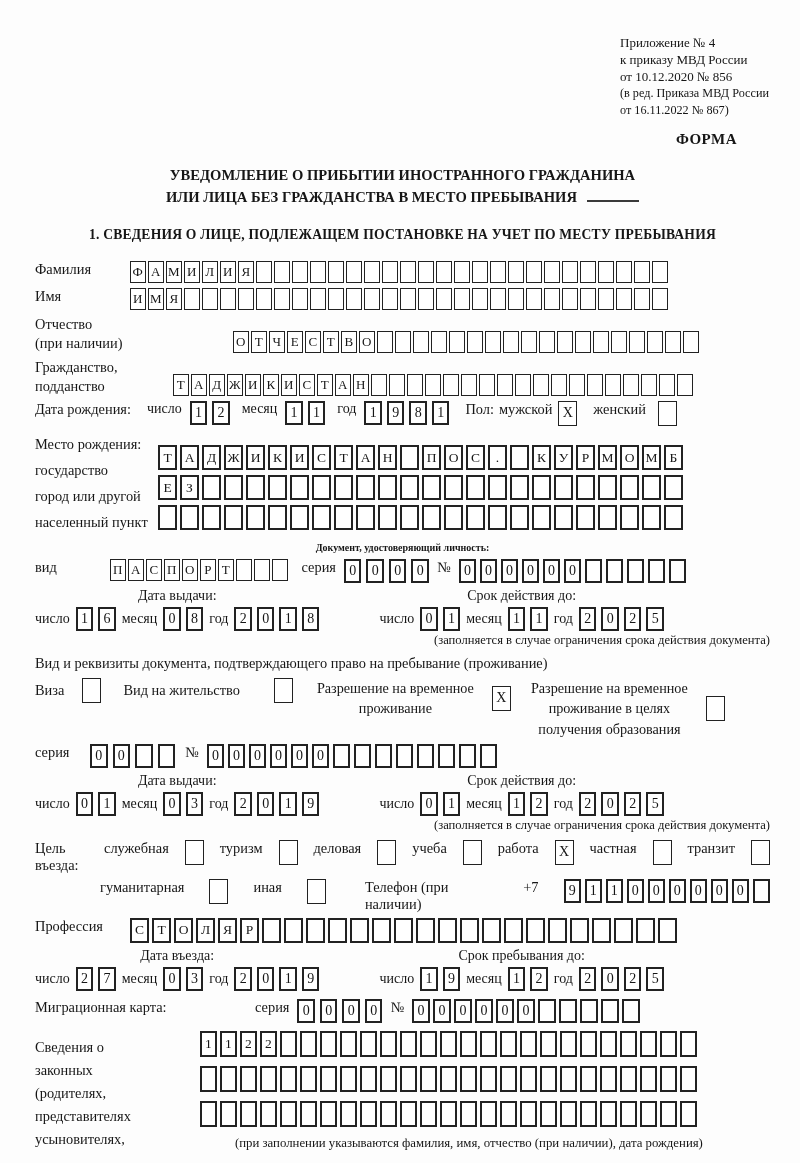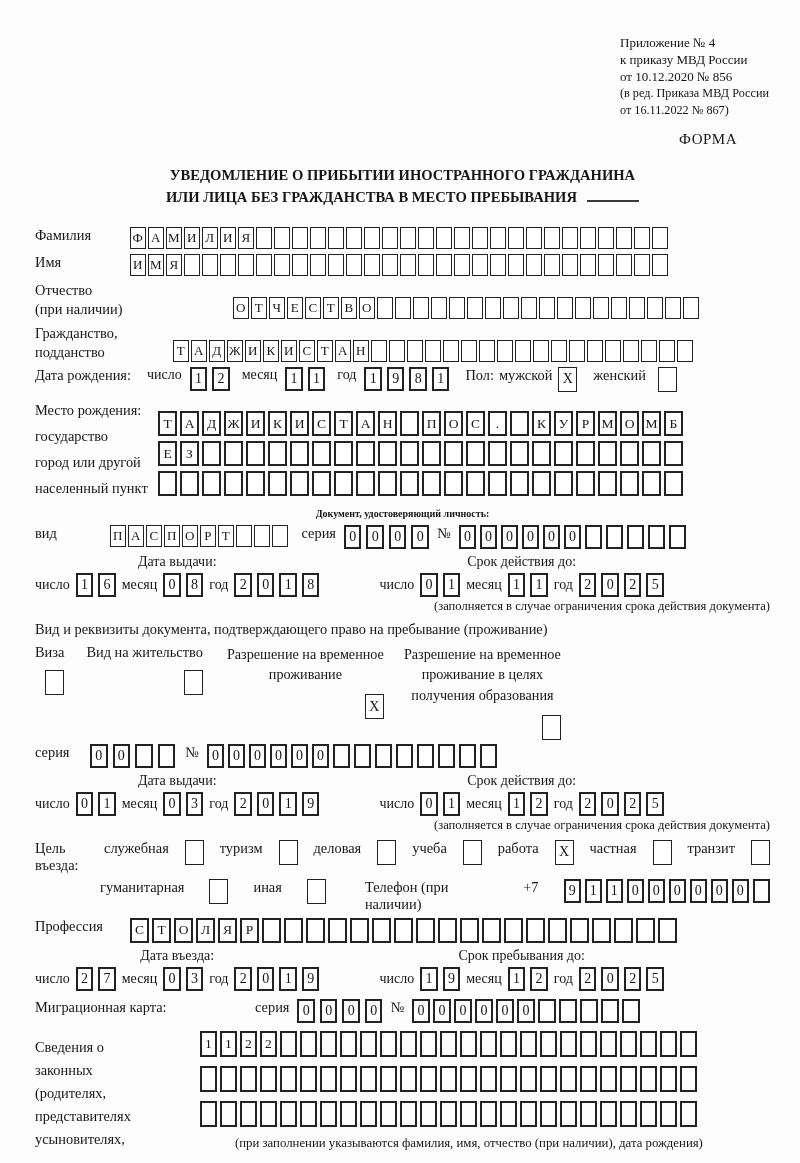--- a/index.html
+++ b/index.html
@@ -3,21 +3,21 @@
 <meta charset="utf-8">
 <style>
   * { margin:0; padding:0; box-sizing:border-box; }
   html,body { width:800px; background:#fdfdfd; }
   body { height:1163px; overflow:hidden; font-family:"Liberation Serif","DejaVu Serif",serif; color:#161616; }
   .page { padding:34px 30px 0 35px; }
 
   
   .hdr { margin-left:585px; font-size:13px; line-height:1.32; white-space:nowrap; }
   .hdr .ed { font-size:12.2px; margin-top:0; }
-  .forma { text-align:right; padding-right:33px; font-weight:normal; font-size:15px; margin-top:13px; letter-spacing:.5px; }
+  .forma { text-align:right; padding-right:33px; font-weight:bold; font-size:15px; margin-top:13px; letter-spacing:.5px; }
 
   .title { text-align:center; font-weight:bold; font-size:14.6px; margin-top:16px; line-height:1.55; }
   .t-underline { display:inline-block; width:52px; border-bottom:2.2px solid #3a3a3a; margin-left:10px; vertical-align:baseline; }
   .sec1 { text-align:center; font-weight:bold; font-size:13.6px; margin-top:18px; letter-spacing:.2px; }
 
   .lbl { font-size:14.4px; }
   .sm  { font-size:14px; }
   .frow { display:flex; align-items:flex-start; margin-bottom:5px; }
   .frow.top { align-items:flex-end; }
   .lbl2 { font-size:14.4px; line-height:19px; flex:none; }
@@ -38,21 +38,21 @@
   .boxes.lg  { gap:3.5px; } .boxes.lg .box  { width:16.5px; height:26px; border-width:2px; font-size:13.5px; }
   .boxes.cb .box { width:19px; height:25px; border-width:1.9px; font-size:14px; }
 
   .dochead { text-align:center; font-weight:bold; font-size:10px; margin:7px 0 6px; }
   .dates { display:flex; margin-bottom:1px; }
   .dhead { text-align:center; font-size:14px; margin-bottom:3px; }
   .dline { display:flex; align-items:center; gap:6px; }
   .note { text-align:right; font-size:12.6px; margin:2px 0 7px; }
 
   .perm-row { display:flex; align-items:flex-start; margin:2px 0 10px; }
-  .perm { display:flex; align-items:flex-end; gap:9px;flex-direction:column; }
+  .perm { display:flex; align-items:center; gap:18px; }
   .perm .ptext { font-size:14.2px; text-align:center; line-height:1.45; }
 
   .bp-rows > .boxes { display:flex; margin-bottom:5px; }
   .reps-rows > .boxes { display:flex; margin-bottom:9px; }
 
   .gap8  { margin-left:8px; }
   .gap12 { margin-left:12px; }
   .cnote { font-size:12.8px; margin:0 0 0 170px; }
 </style>
 </head>
@@ -68,20 +68,21 @@
     <div class="ed">от 16.11.2022 № 867)</div>
   </div>
 
   <div class="forma">ФОРМА</div>
 
   <div class="title">
     <div>УВЕДОМЛЕНИЕ О ПРИБЫТИИ ИНОСТРАННОГО ГРАЖДАНИНА</div>
     <div><span>ИЛИ ЛИЦА БЕЗ ГРАЖДАНСТВА В МЕСТО ПРЕБЫВАНИЯ</span><span class="t-underline"></span></div>
   </div>
 
+  <div class="sec1">1. СВЕДЕНИЯ О ЛИЦЕ, ПОДЛЕЖАЩЕМ ПОСТАНОВКЕ НА УЧЕТ ПО МЕСТУ ПРЕБЫВАНИЯ</div>
 
   <div style="height:18px"></div>
 
   <div class="frow">
     <span class="lbl w95">Фамилия</span>
     <span class="boxes">
         <span class="box">Ф</span>
         <span class="box">А</span>
         <span class="box">М</span>
         <span class="box">И</span>

